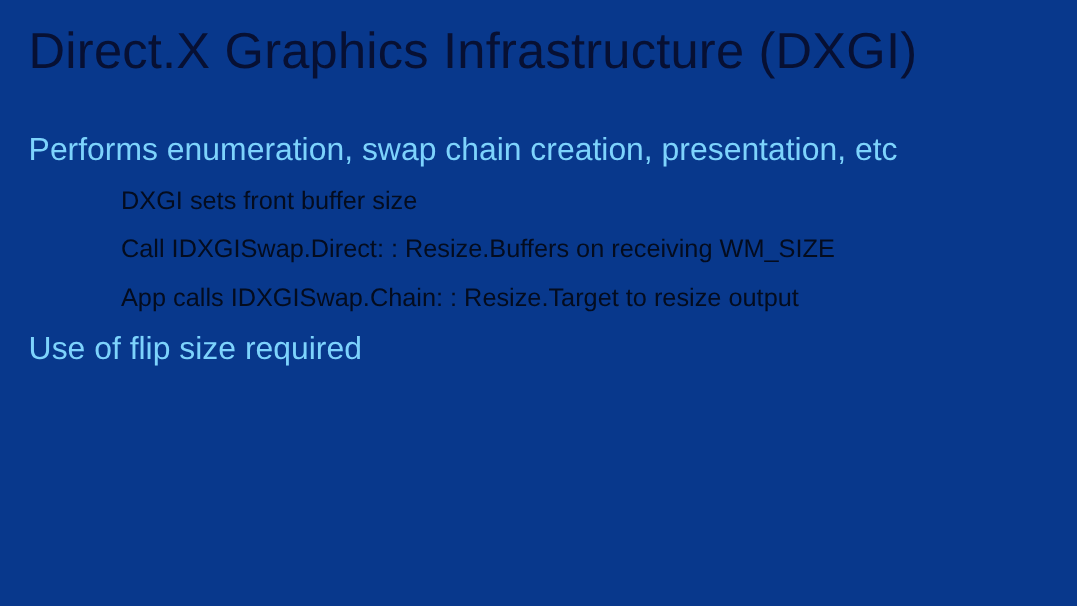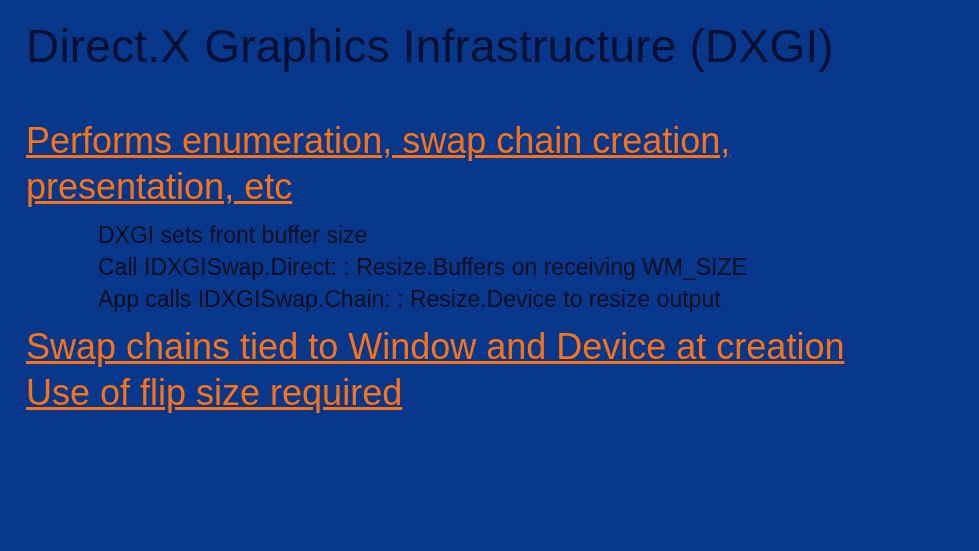--- a/index.html
+++ b/index.html
@@ -20,48 +20,46 @@
   }
   .title {
     color: #071033;
     font-size: 46px;
     line-height: 1.05;
     font-weight: 300;
     margin: 0 0 48px 0;
     letter-spacing: 0.2px;
   }
   .body-line {
-    color: #f97316;
-    font-size: 36px;
+    color: #7dd3fc;
+    font-size: 29px;
     line-height: 1.28;
     font-weight: 300;
     margin: 0;
-    text-decoration: underline;
   }
   .sub-block {
     margin: 10px 0 8px 72px;
   }
   .sub-line {
     color: #040c1e;
     font-size: 23px;
     line-height: 1.38;
     font-weight: 400;
     font-family: "Segoe UI", -apple-system, Helvetica, Arial, sans-serif;
-    margin: 0;
+    margin: 12px;
   }
 </style>
 </head>
 <body>
 
 <div class="slide">
   <h1 class="title">Direct.X Graphics Infrastructure (DXGI)</h1>
 
   <p class="body-line">Performs enumeration, swap chain creation, presentation, etc</p>
 
   <div class="sub-block">
     <p class="sub-line">DXGI sets front buffer size</p>
     <p class="sub-line">Call IDXGISwap.Direct: : Resize.Buffers on receiving WM_SIZE</p>
-    <p class="sub-line">App calls IDXGISwap.Chain: : Resize.Device to resize output</p>
+    <p class="sub-line">App calls IDXGISwap.Chain: : Resize.Target to resize output</p>
   </div>
 
-  <p class="body-line">Swap chains tied to Window and Device at creation</p>
   <p class="body-line">Use of flip size required</p>
 </div>
 
 </body></html>

